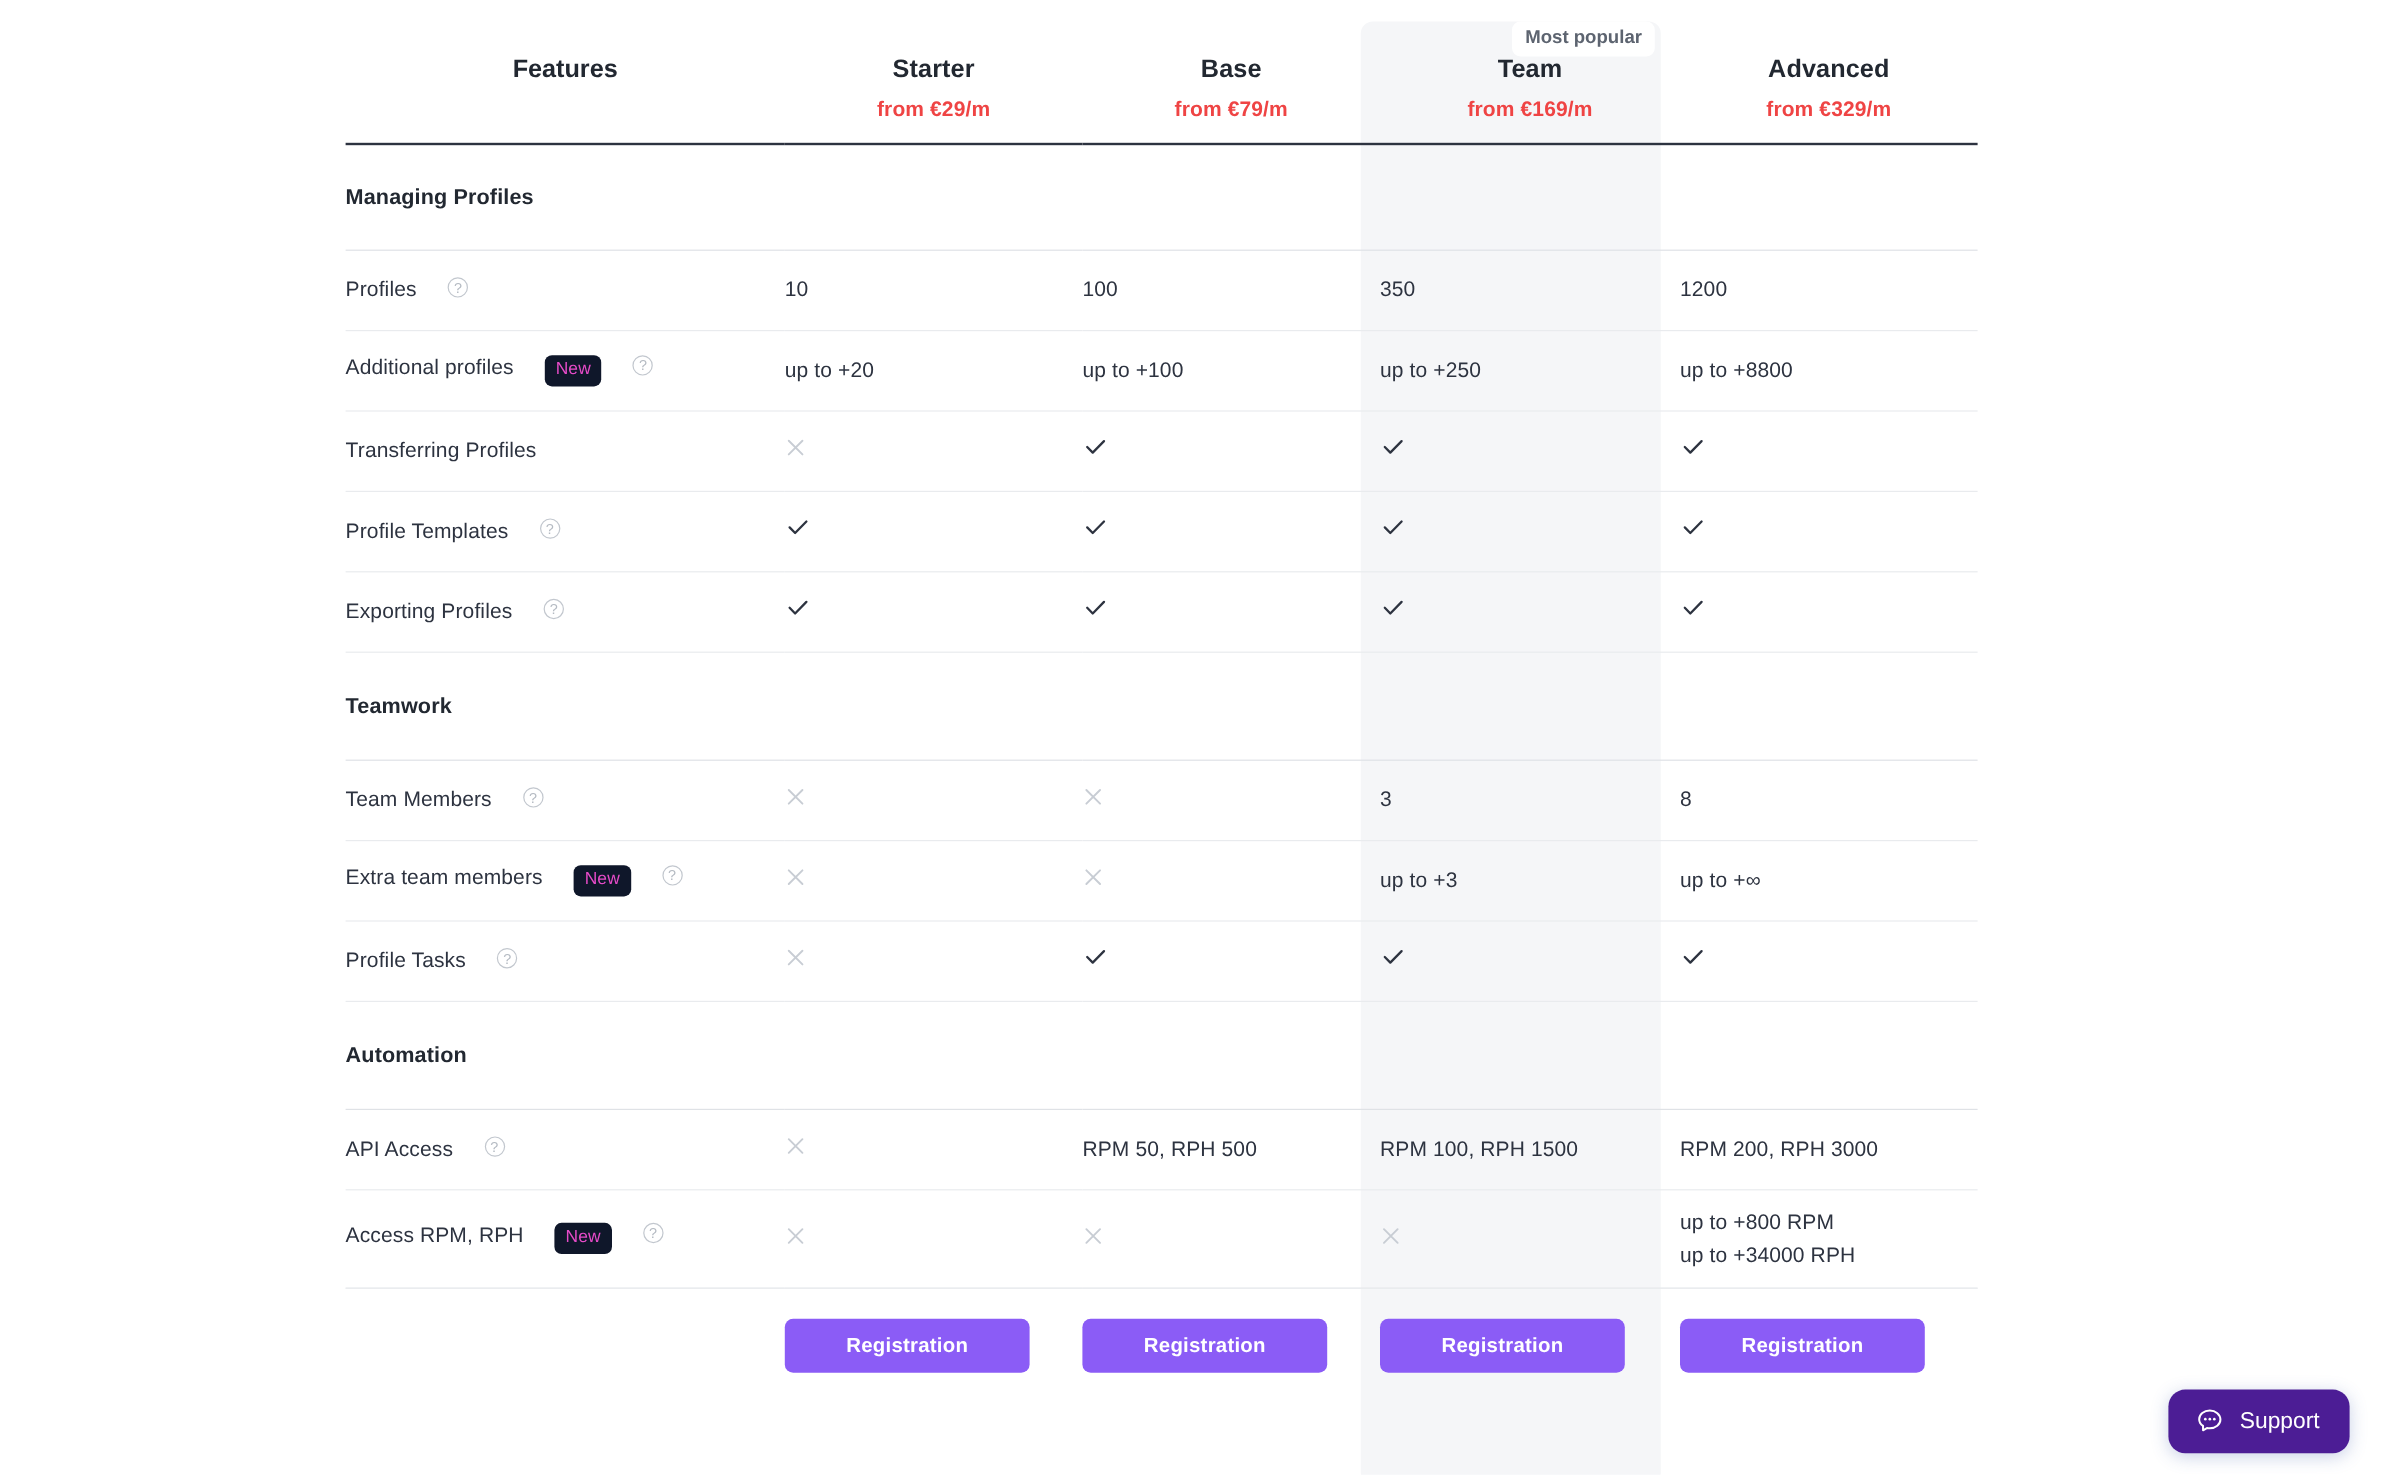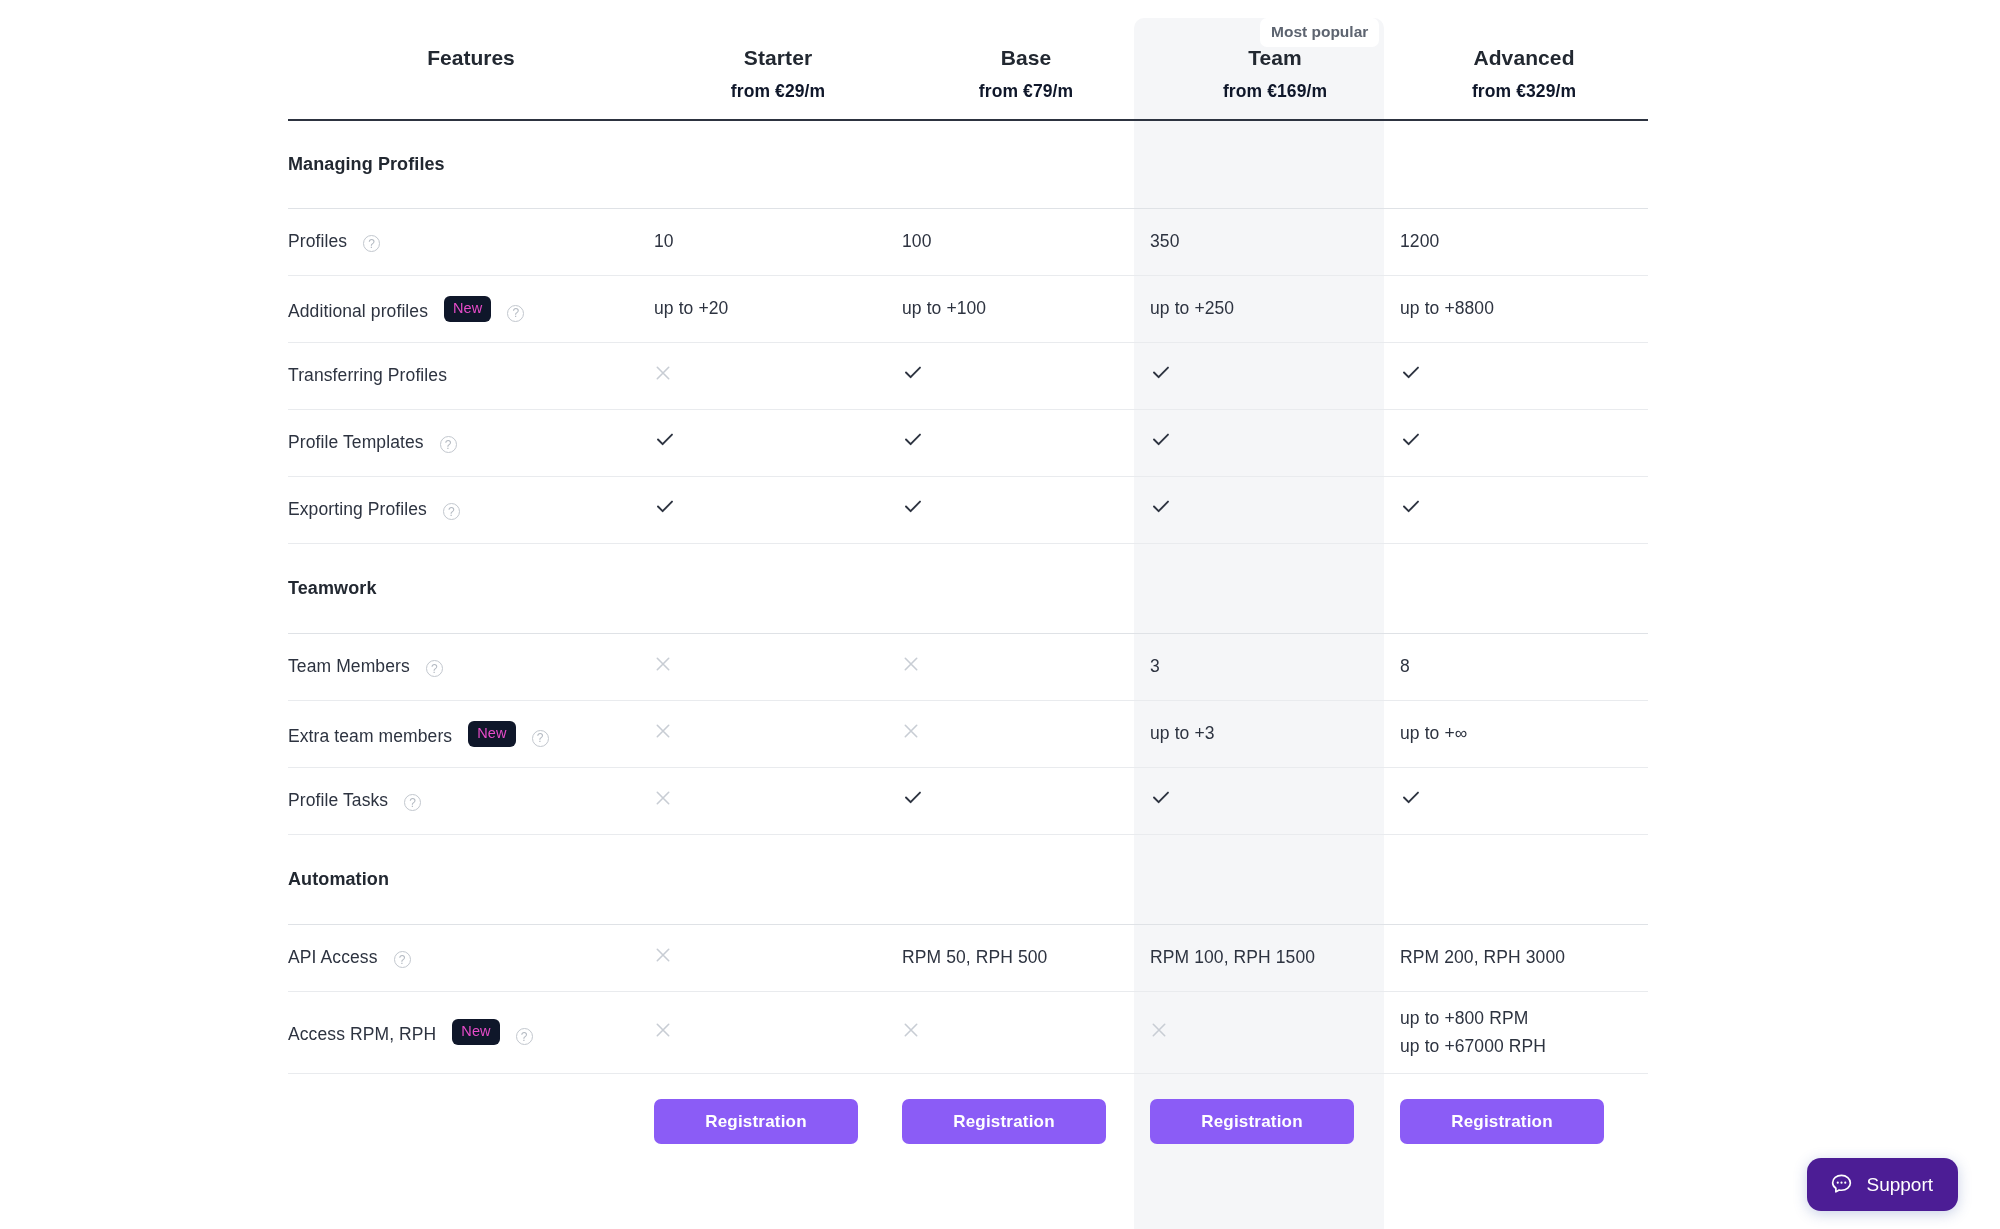--- a/index.html
+++ b/index.html
@@ -67,21 +67,21 @@
 
   .plan-name {
     font-size: 21px;
     font-weight: bold;
     color: #222831;
     line-height: 26px;
     letter-spacing: 0.1px;
   }
   .plan-price {
     font-size: 17.5px;
-    color: #0f172a;
+    color: #ef4444;
     line-height: 22px;
     margin-top: 9px;
     letter-spacing: 0.1px;
   }
   .features-title {
     font-size: 21px;
     font-weight: bold;
     color: #222831;
     line-height: 26px;
   }
@@ -128,22 +128,22 @@
   td.feat-name {
     padding-left: 22px;
     font-size: 17.5px;
     color: #2d3340;
     letter-spacing: 0.1px;
     white-space: nowrap;
   }
 
   .feat-name-inner {
     display: flex;
-    align-items: flex-end;
-    gap: 16px;
+    align-items: flex-start;
+    gap: 26px;
   }
 
   td.val {
     font-size: 17.5px;
     color: #2d3340;
     letter-spacing: 0.1px;
   }
   td.val.two-line { line-height: 28px; }
 
   tr.feat-row.tall td { height: 82px; }
@@ -468,21 +468,21 @@
             </td>
             <td class="val"><span class="mark"><svg width="18" height="18" viewBox="0 0 18 18">
                   <path d="M3.3 3.3 L14.7 14.7 M14.7 3.3 L3.3 14.7" stroke="#c8cdd4" stroke-width="1.6" fill="none" stroke-linecap="round"></path>
                 </svg></span></td>
             <td class="val"><span class="mark"><svg width="18" height="18" viewBox="0 0 18 18">
                   <path d="M3.3 3.3 L14.7 14.7 M14.7 3.3 L3.3 14.7" stroke="#c8cdd4" stroke-width="1.6" fill="none" stroke-linecap="round"></path>
                 </svg></span></td>
             <td class="val"><span class="mark"><svg width="18" height="18" viewBox="0 0 18 18">
                   <path d="M3.3 3.3 L14.7 14.7 M14.7 3.3 L3.3 14.7" stroke="#c8cdd4" stroke-width="1.6" fill="none" stroke-linecap="round"></path>
                 </svg></span></td>
-            <td class="val two-line"><span><span style="display:block">up to +800 RPM</span><span style="display:block">up to +67000 RPH</span></span></td>
+            <td class="val two-line"><span><span style="display:block">up to +800 RPM</span><span style="display:block">up to +34000 RPH</span></span></td>
           </tr>
         </tbody>
 
       <tfoot>
         <tr class="cta-row">
           <td></td>
           <td>
             <button class="btn-registration">Registration</button>
           </td>
           <td>

